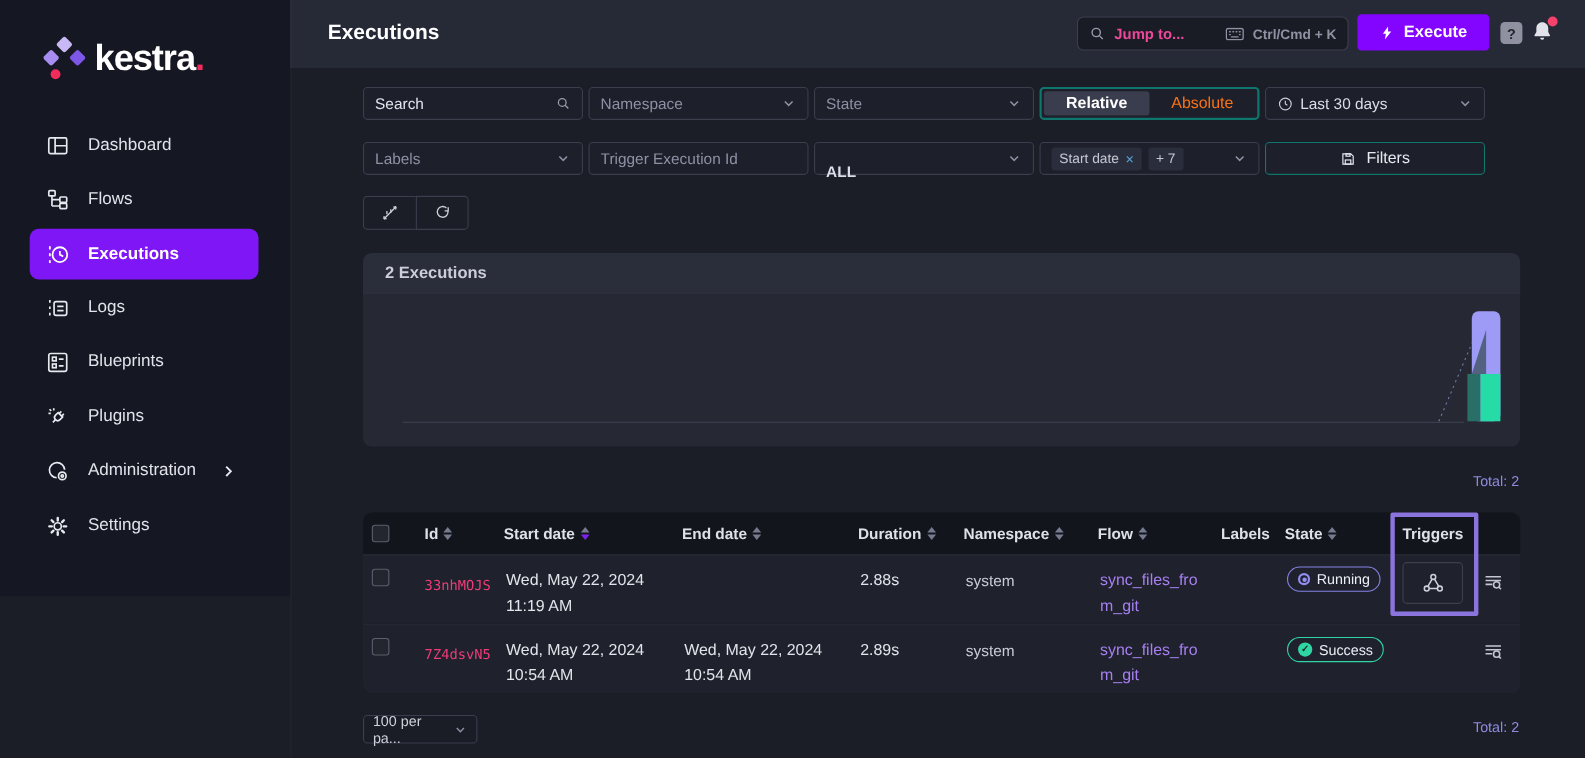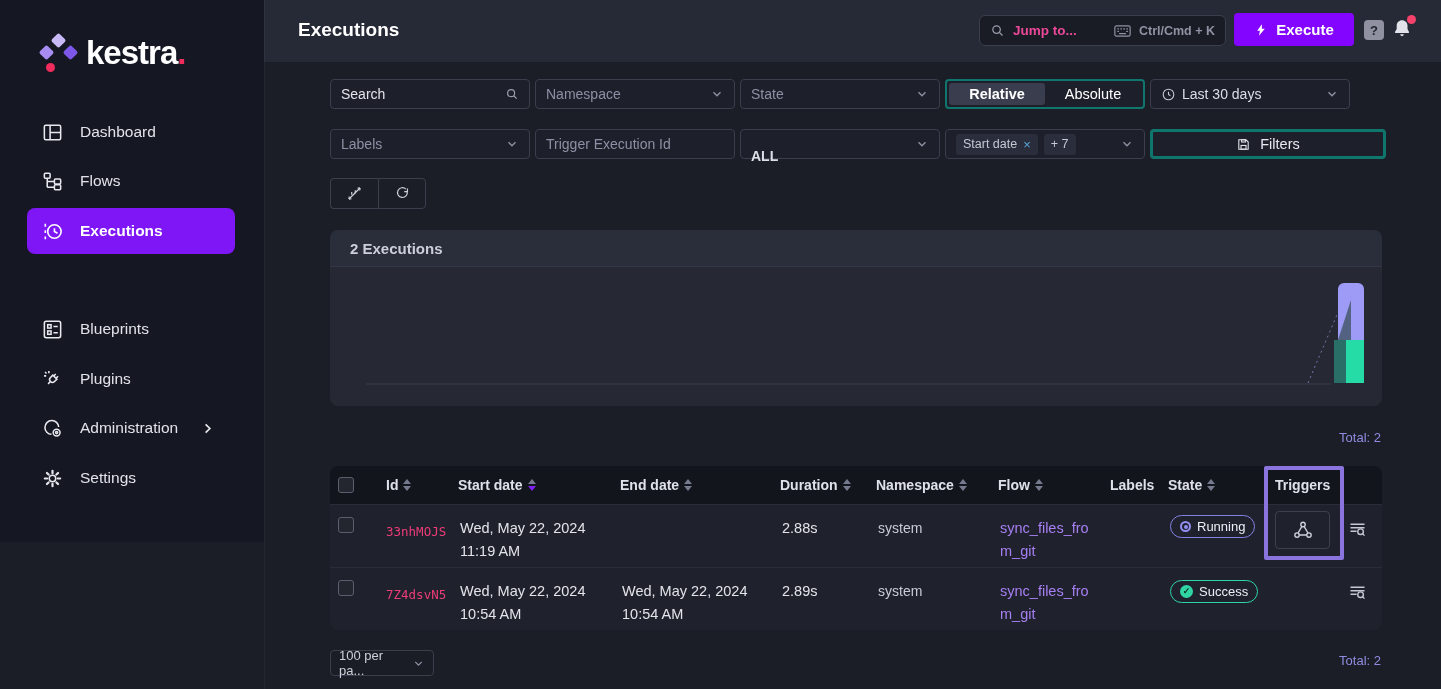--- a/index.html
+++ b/index.html
@@ -46,25 +46,25 @@
   .frow1 { top:17px; } .frow2 { top:67px; }
   .ctl { width:200px; height:30px; background:#1d1f2a; border:1px solid #3b3e4d; border-radius:4px;
     display:flex; align-items:center; padding:0 10px; gap:6px; font-size:14px; color:#8e90a5; cursor:pointer; }
   .ctl input { flex:1; min-width:0; background:transparent; border:none; outline:none; color:#e8e9f0;
     font-size:14px; font-family:"Liberation Sans",sans-serif; }
   .ctl input::placeholder { color:#e3e4ec; opacity:1; }
   .ctl input.muted::placeholder { color:#8e90a5; }
   .ctl .grow { flex:1; }
   .ctl .val-bright { color:#dcdee8; font-weight:bold;margin-top:24px; }
   .toggle-group { width:200px; height:30px; background:#1d1f2a; border:2px solid #0f766e; border-radius:4px; display:flex; padding:2px; }
-  .toggle-seg { flex:1; display:flex; align-items:center; justify-content:center; font-size:14.5px; color:#ffffff; border-radius:3px; cursor:pointer; }
+  .toggle-seg { flex:1; display:flex; align-items:center; justify-content:center; font-size:14.5px; color:#f97316; border-radius:3px; cursor:pointer; }
   .toggle-seg.on { background:#3a3d4d; font-weight:bold; color:#fff; }
   .chip { background:#2a2d3b; border-radius:3px; height:21px; display:flex; align-items:center; padding:0 7px; gap:6px; font-size:12.5px; color:#c6c8d4; }
   .chip .x { color:#58a6d8; font-size:13px; cursor:pointer; }
-  .filters-btn { width:236px; height:30px; background:#1d1f2a; border:3px solid #0f766e; border-radius:4px;
+  .filters-btn { width:200px; height:30px; background:#1d1f2a; border:1px solid #0f766e; border-radius:4px;
     display:flex; align-items:center; justify-content:center; gap:9px; font-size:14.5px; color:#e8e9f0; cursor:pointer; }
   .toolbar { position:absolute; left:65px; top:116px; display:flex; }
   .icon-btn { width:48px; height:31px; background:transparent; border:1px solid #3b3e4d; display:flex; align-items:center; justify-content:center; cursor:pointer; }
   .icon-btn:first-child { border-radius:4px 0 0 4px; border-right:none; }
   .icon-btn:last-child { border-radius:0 4px 4px 0; }
   
   .panel { position:absolute; left:65px; top:168px; width:1052px; height:176px; background:#262834; border-radius:8px; }
   .panel-header { height:37px; background:#2a2d3a; border-bottom:1px solid #333645; border-radius:8px 8px 0 0;
     display:flex; align-items:center; padding-left:20px; font-size:15px; font-weight:bold; color:#ccced9; }
   .panel-body { position:relative; height:139px; }
@@ -153,20 +153,30 @@
       <span class="nicon">
         <svg viewBox="0 0 24 24" width="23" height="23" fill="none" stroke="#fff" stroke-width="1.7">
             <path d="M4.5 4 V20" stroke-dasharray="3 3.6"></path>
             <circle cx="14" cy="12" r="7"></circle>
             <path d="M14 8.5 V12 L17.2 13.8"></path>
           </svg>
       </span>
       <span class="nlabel">Executions</span>
     </div>
 
+    <div class="nav-item" style="top:266px">
+      <span class="nicon">
+        <svg viewBox="0 0 24 24" width="23" height="23" fill="none" stroke="#e8e9ef" stroke-width="1.6">
+            <path d="M4.5 4 V20" stroke-dasharray="2.5 3.5"></path>
+            <rect x="8.5" y="5.5" width="12" height="13" rx="2"></rect>
+            <path d="M11.5 10 H17.5 M11.5 14 H17.5"></path>
+          </svg>
+      </span>
+      <span class="nlabel">Logs</span>
+    </div>
 
     <div class="nav-item" style="top:315px">
       <span class="nicon">
         <svg viewBox="0 0 24 24" width="23" height="23" fill="none" stroke="#e8e9ef" stroke-width="1.6">
             <rect x="3.5" y="3.5" width="17" height="17" rx="2"></rect>
             <rect x="7" y="7" width="3.5" height="3.5"></rect>
             <rect x="7" y="13.5" width="3.5" height="3.5"></rect>
             <path d="M13 8.8 H17.5 M13 15.3 H17.5"></path>
           </svg>
       </span>

